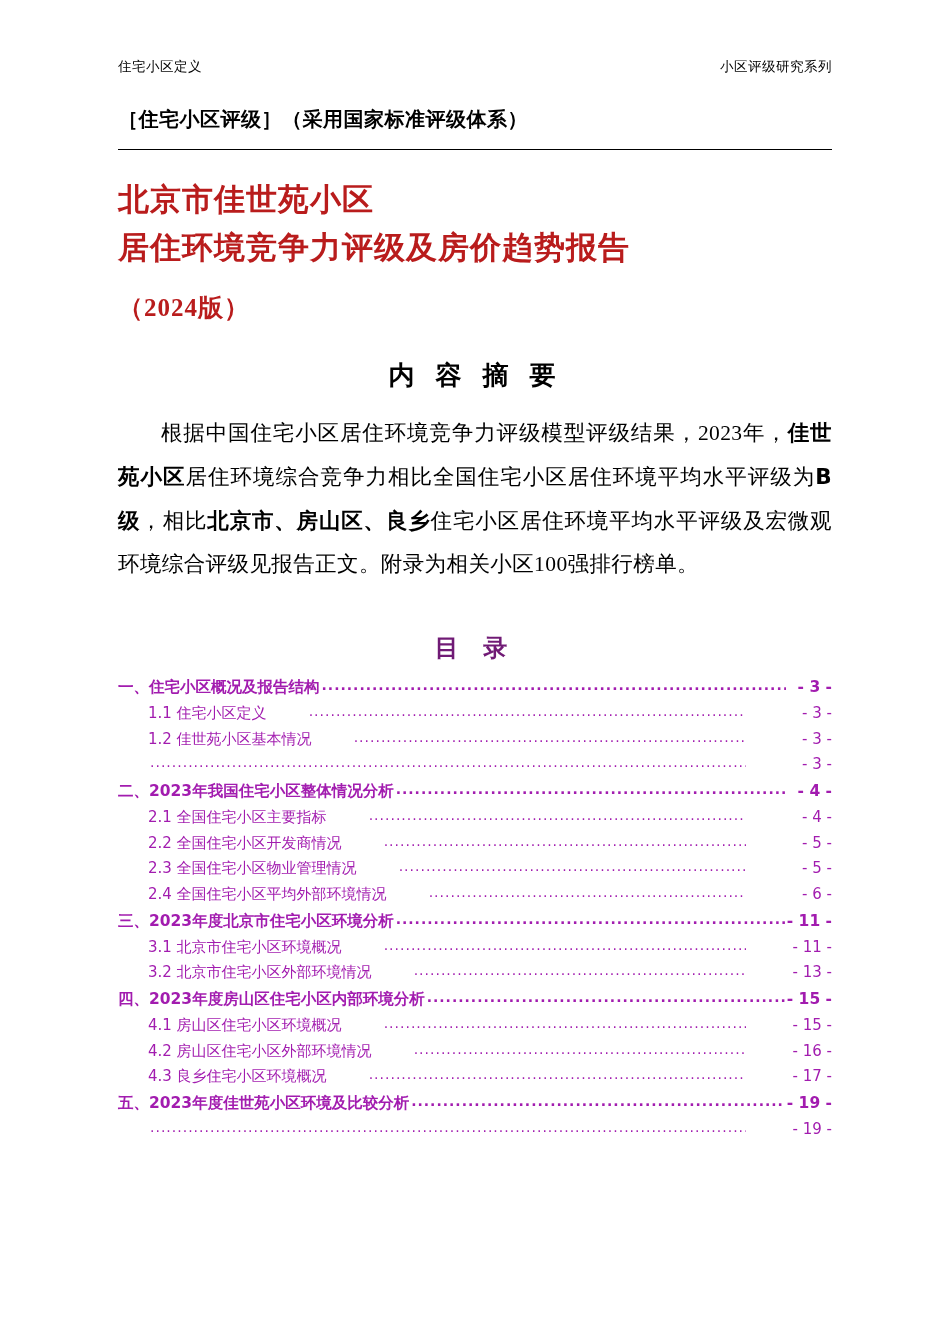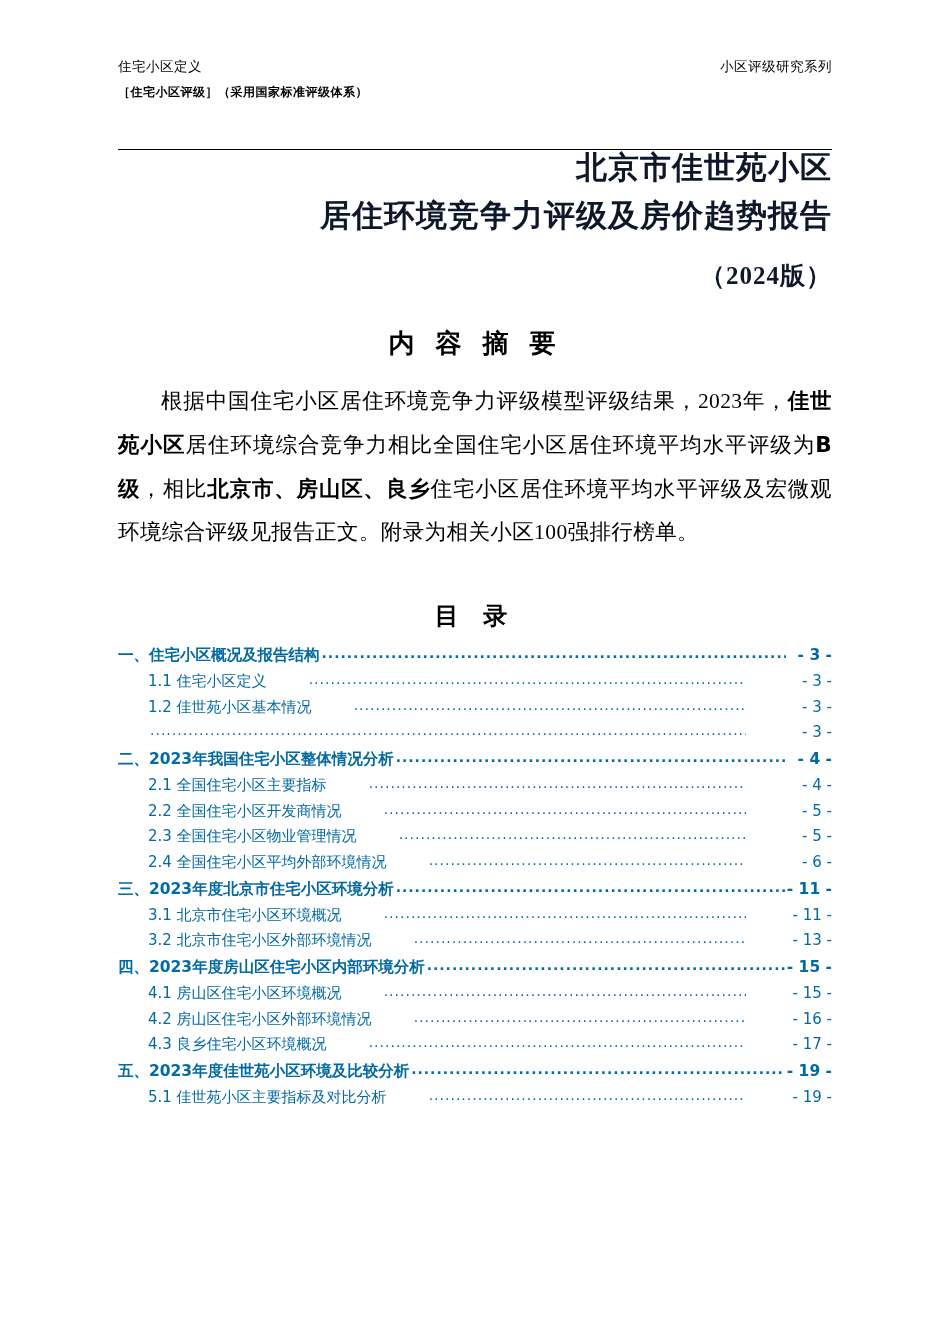--- a/index.html
+++ b/index.html
@@ -36,30 +36,31 @@
   }
   .header-rule {
     position: absolute;
     left: 118px;
     right: 118px;
     top: 91px;
     border-bottom: 1px solid #000;
   }
   
   .doc-label {
-    font-family: "DejaVu Sans", sans-serif;
-    font-size: 12px;
+    margin-top: 22px;
+    font-family: "DejaVu Sans", sans-serif;
+    font-size: 20px;
     font-weight: 700;
     letter-spacing: 0.5px;
   }
   
   .title-block {
     margin-top: 42px;
-    text-align: right;
-    color: #0f172a;
+    text-align: left;
+    color: #b91c1c;
   }
   .title-line {
     font-family: "DejaVu Sans", sans-serif;
     font-weight: 700;
     font-size: 31px;
     line-height: 1.55;
     letter-spacing: 1px;
   }
   .title-version {
     font-family: "Liberation Serif", serif;
@@ -91,25 +92,25 @@
     font-weight: 700;
   }
   
   .toc-heading {
     text-align: center;
     font-family: "DejaVu Sans", sans-serif;
     font-weight: 700;
     font-size: 24px;
     letter-spacing: 8px;
     margin-top: 46px;
-    color: #000000;
+    color: #701a75;
   }
   .toc {
     margin-top: 10px;
-    color: #0369a1;
+    color: #a21caf;
   }
   .toc-row {
     display: flex;
     align-items: baseline;
     font-family: "DejaVu Sans", sans-serif;
     white-space: nowrap;
   }
   .toc-row.lvl1 {
     font-size: 15.5px;
     font-weight: 700;
@@ -255,21 +256,20 @@
         <span class="toc-text">4.3 良乡住宅小区环境概况</span>
         <span class="toc-dots">........................................................................................................................................................................................................</span>
         <span class="toc-page">- 17 -</span>
       </div>
       <div class="toc-row lvl1">
         <span class="toc-text">五、2023年度佳世苑小区环境及比较分析</span>
         <span class="toc-dots">........................................................................................................................................................................................................</span>
         <span class="toc-page">- 19 -</span>
       </div>
       <div class="toc-row lvl2">
-        <span class="toc-text">5.1 佳世苑小区主要指标及对比分析</span>
         <span class="toc-dots">........................................................................................................................................................................................................</span>
         <span class="toc-page">- 19 -</span>
       </div>
     </div>
 
   <div class="footer">
     <span>1</span>
   </div>
 
 </div>

